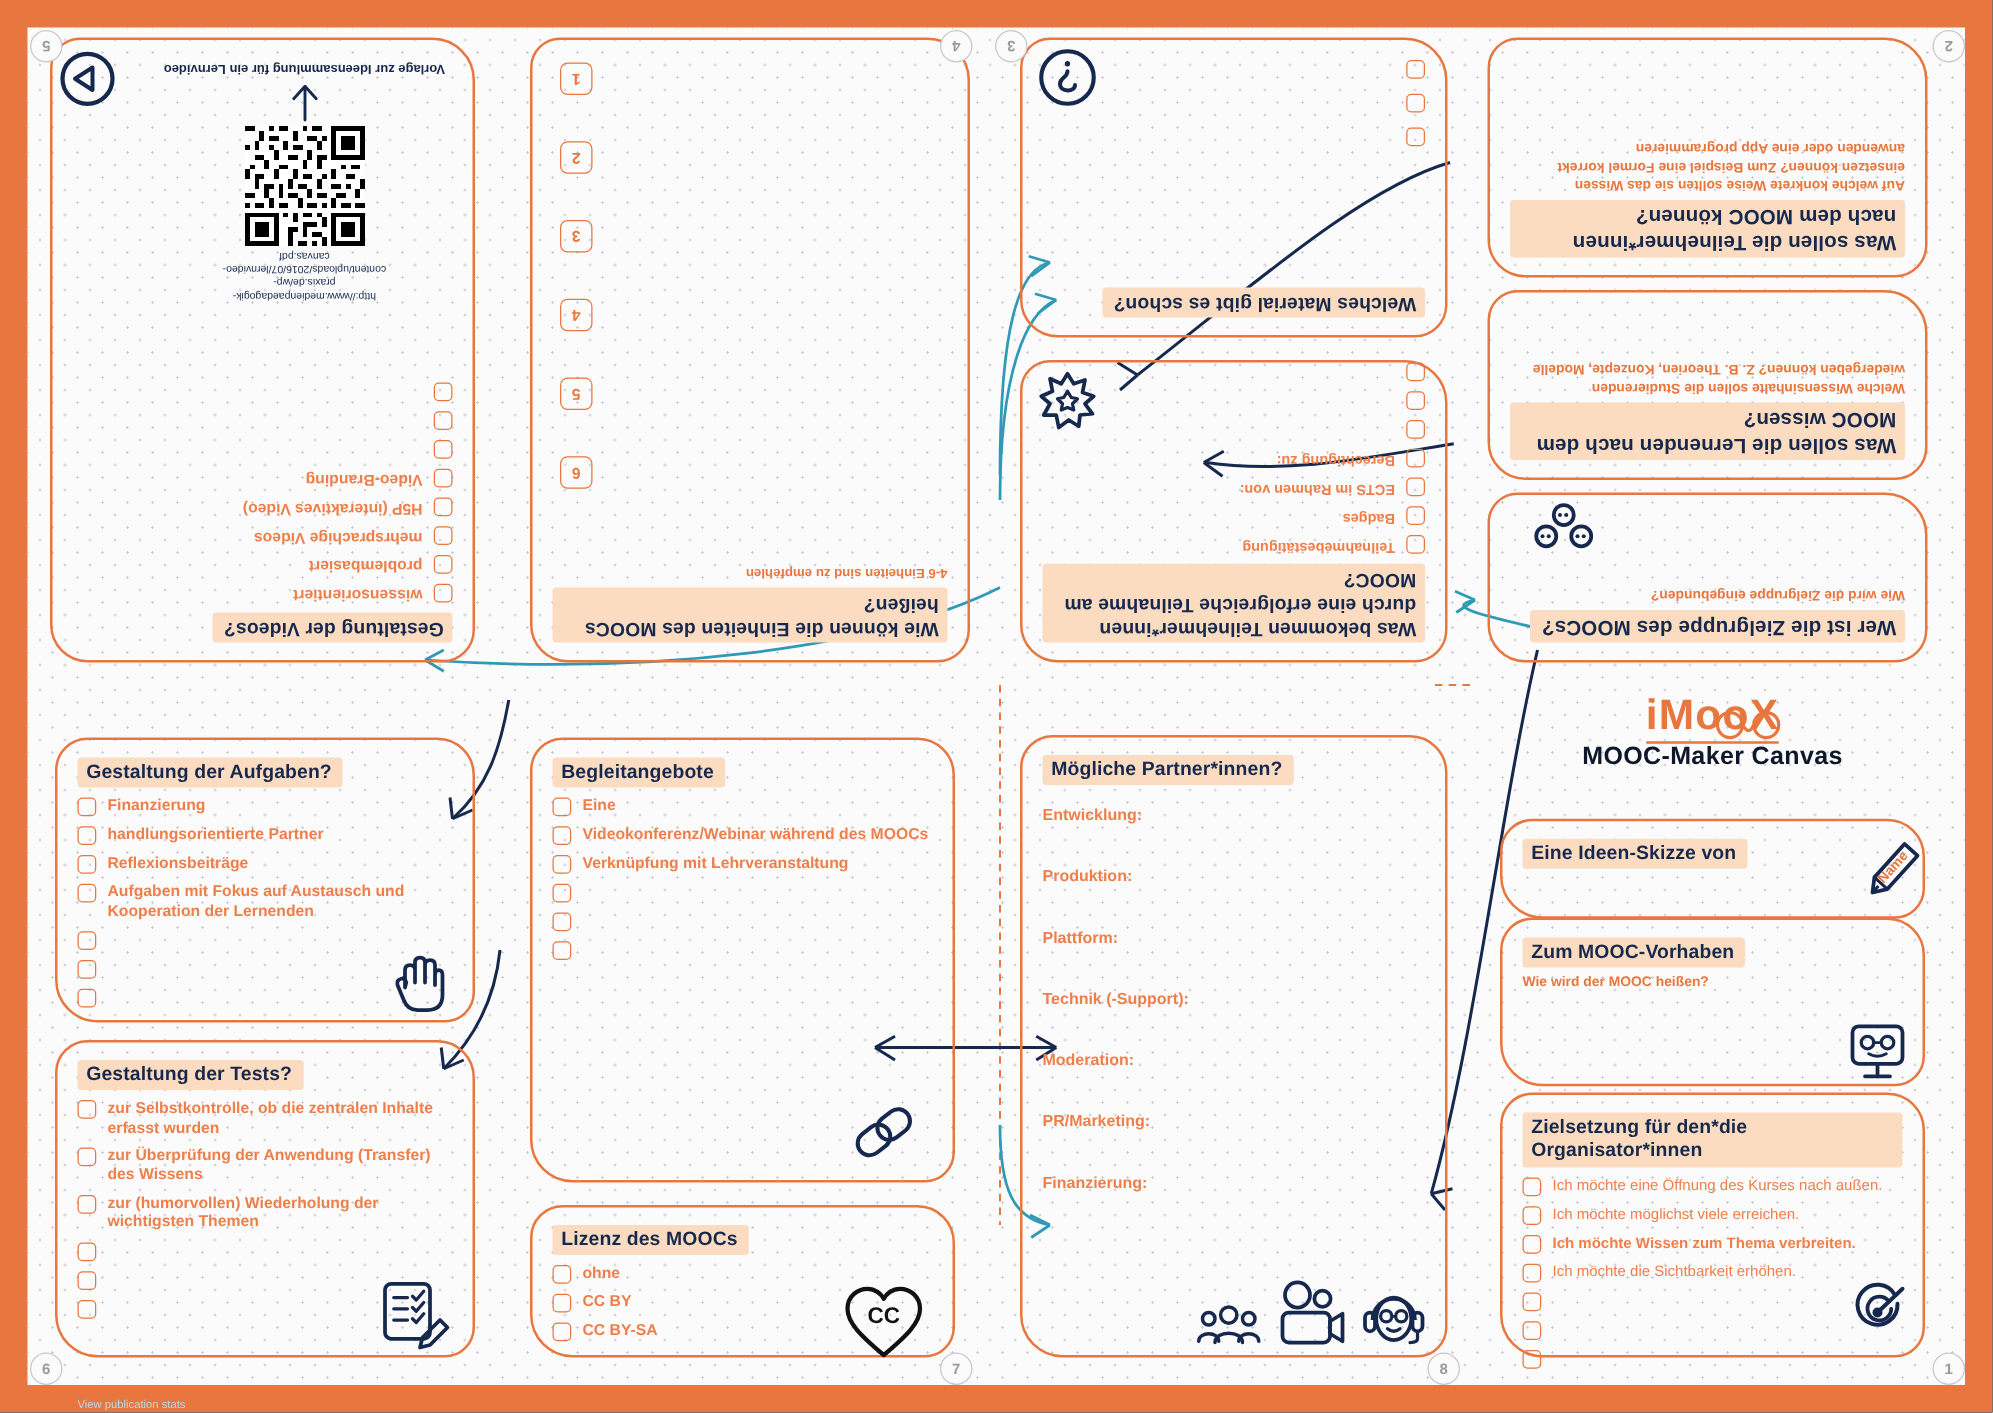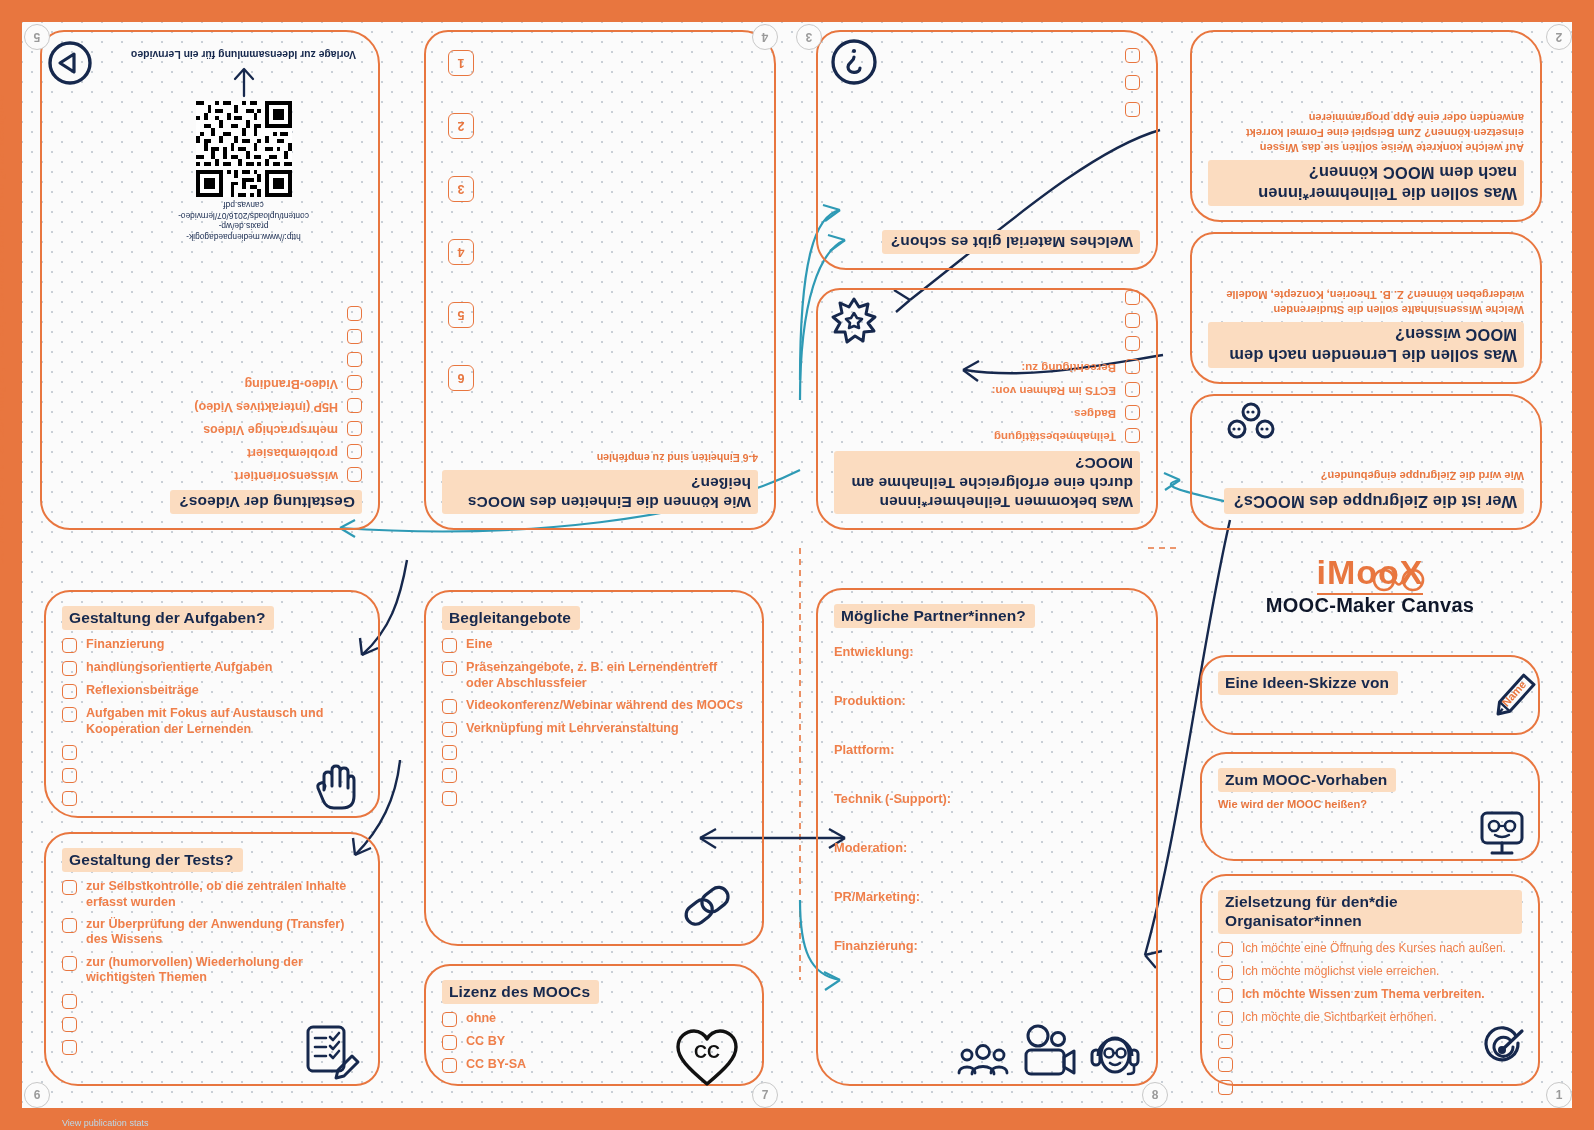--- a/index.html
+++ b/index.html
@@ -419,21 +419,21 @@
         <g transform="rotate(42 32 32)">
           <path d="M26 8 L40 8 L40 44 L33 54 L26 44 Z" fill="none" stroke="#16284d" stroke-width="3" stroke-linejoin="round"></path>
           <path d="M26 44 L40 44" fill="none" stroke="#16284d" stroke-width="2.4"></path>
           <path d="M33 47 L33 54" fill="none" stroke="#16284d" stroke-width="2.4"></path>
           <text x="33" y="30" fill="#e8763f" font-size="11" font-weight="bold" text-anchor="middle" font-family="Liberation Sans, sans-serif" transform="rotate(-90 33 28)">Name</text>
         </g>
       </svg>
     </div>
   </div>
 
-  <div class="box" style="left:1200px;top:752px;width:340px;height:109px">
+  <div class="box" style="left:1200px;top:734px;width:340px;height:135px">
     <div class="inner">
       <div class="title">Zum MOOC-Vorhaben</div>
       <div class="subtitle" style="font-weight:bold">Wie wird der MOOC heißen?</div>
     </div>
     <div class="icon" style="right:10px;bottom:2px">
       <svg width="52" height="48" viewBox="0 0 52 48">
         <rect x="6" y="4" width="40" height="30" rx="5" fill="none" stroke="#16284d" stroke-width="3"></rect>
         <path d="M26 34 L26 42 M16 44 L36 44" fill="none" stroke="#16284d" stroke-width="3" stroke-linecap="round"></path>
         <circle cx="18" cy="17" r="5" fill="none" stroke="#16284d" stroke-width="2.6"></circle>
         <circle cx="34" cy="17" r="5" fill="none" stroke="#16284d" stroke-width="2.6"></circle>
@@ -532,24 +532,20 @@
   <div class="box" style="left:424px;top:590px;width:340px;height:356px">
     <div class="inner">
       <div class="title">Begleitangebote</div>
       <div style="margin-top:3px">
         <div class="chk-row">
             <div class="chk"></div>
             <span class="chk-lbl">Eine</span>
           </div>
         <div class="chk-row">
             <div class="chk"></div>
-            <span class="chk-lbl">Präsenzangebote, z. B. ein Lernendentreff oder Abschlussfeier</span>
-          </div>
-        <div class="chk-row">
-            <div class="chk"></div>
             <span class="chk-lbl">Videokonferenz/Webinar während des MOOCs</span>
           </div>
         <div class="chk-row">
             <div class="chk"></div>
             <span class="chk-lbl">Verknüpfung mit Lehrveranstaltung</span>
           </div>
         <div class="chk-row">
             <div class="chk"></div>
             <span class="chk-lbl"></span>
           </div>
@@ -602,21 +598,21 @@
   <div class="box" style="left:44px;top:590px;width:336px;height:228px">
     <div class="inner">
       <div class="title">Gestaltung der Aufgaben?</div>
       <div style="margin-top:2px">
         <div class="chk-row">
             <div class="chk"></div>
             <span class="chk-lbl">Finanzierung</span>
           </div>
         <div class="chk-row">
             <div class="chk"></div>
-            <span class="chk-lbl">handlungsorientierte Aufgaben</span>
+            <span class="chk-lbl">handlungsorientierte Partner</span>
           </div>
         <div class="chk-row">
             <div class="chk"></div>
             <span class="chk-lbl">Reflexionsbeiträge</span>
           </div>
         <div class="chk-row">
             <div class="chk"></div>
             <span class="chk-lbl" style="max-width:260px">Aufgaben mit Fokus auf Austausch und Kooperation der Lernenden</span>
           </div>
         <div class="chk-row">

